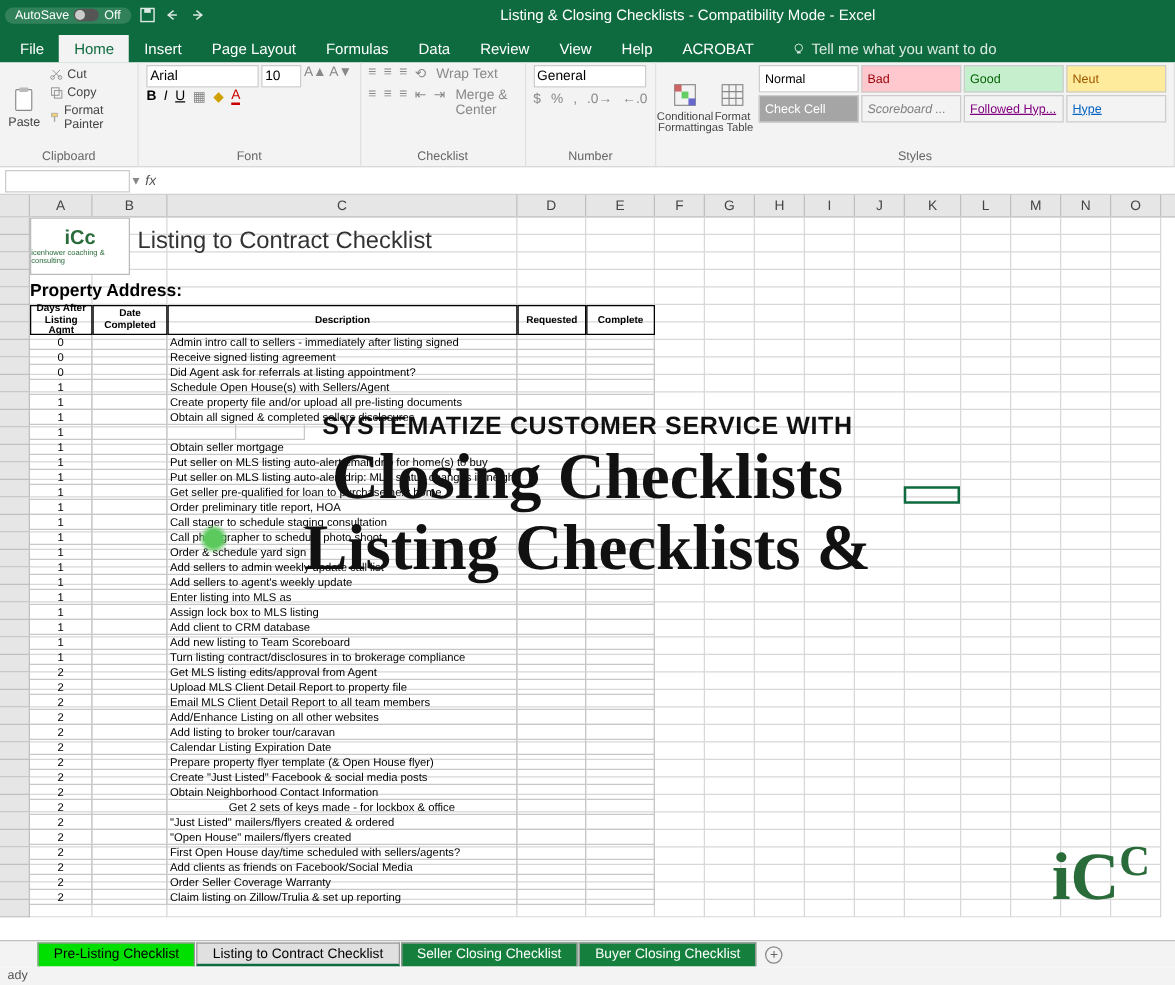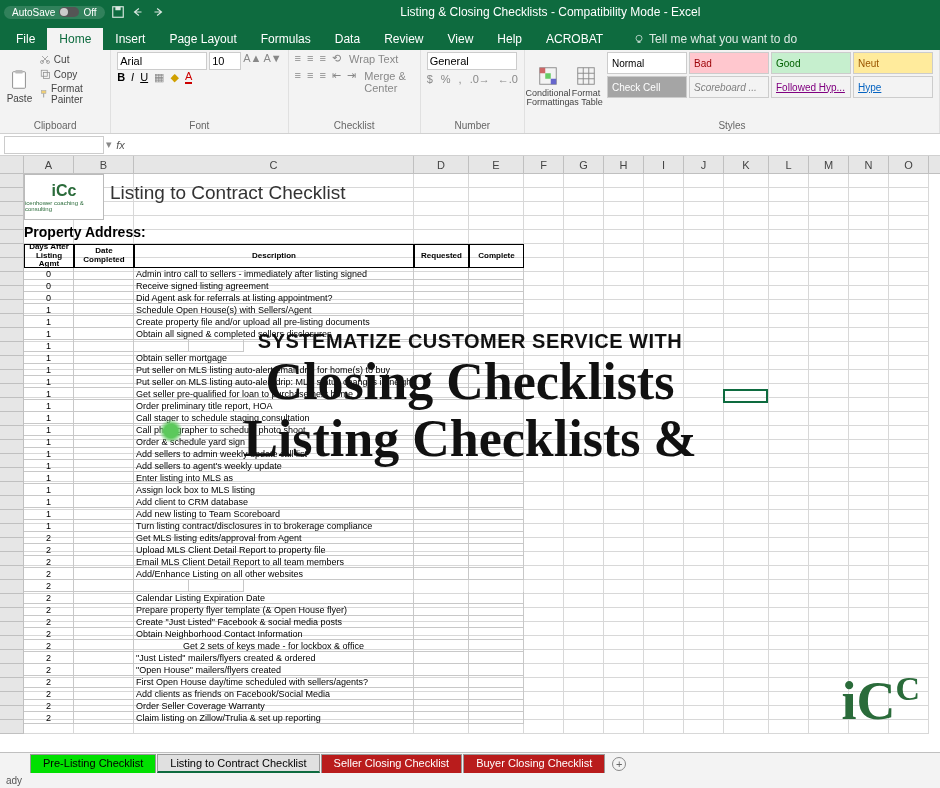--- a/index.html
+++ b/index.html
@@ -91,21 +91,21 @@
   
   
   .icc-logo { position: absolute; right: 20px; bottom: 60px; font-family: Georgia, serif; font-size: 54px; font-weight: bold; color: #2a6b3a; line-height: 1; }
   .icc-logo .small-c { font-size: 34px; vertical-align: super; }
   
   
   .sheet-tabs { position: absolute; bottom: 14px; left: 0; right: 0; height: 22px; background: #f3f3f3; border-top: 1px solid #c0c0c0; display: flex; align-items: center; padding-left: 30px; gap: 0; font-size: 11px; }
   .sheet-tab { padding: 2px 12px; border: 1px solid #999; border-bottom: none; margin-right: 1px; cursor: pointer; }
   .sheet-tab.green { background: #00e000; }
   .sheet-tab.active { background: #e0e0e0; border-bottom: 2px solid #0e6b3f; }
-  .sheet-tab.red { background: #b91c1c; color: #fff; }
+  .sheet-tab.red { background: #15803d; color: #fff; }
   .sheet-tab.add { background: none; border: none; padding: 2px 6px; }
   .add-circle { width: 14px; height: 14px; border: 1px solid #888; border-radius: 50%; display: inline-flex; align-items: center; justify-content: center; font-size: 11px; color: #666; }
   
   
   .status-bar { position: absolute; bottom: 0; left: 0; right: 0; height: 14px; background: #f3f3f3; font-size: 10px; color: #555; padding-left: 6px; line-height: 14px; }
 </style>
 </head>
 <body>
 
 <div class="titlebar">
@@ -1225,20 +1225,21 @@
       <div class="data-row">
         <div class="td c" style="width: 50px;">2</div>
         <div class="td" style="width: 60px;"></div>
         <div class="td" style="width: 280px;">Add/Enhance Listing on all other websites</div>
         <div class="td" style="width: 55px;"></div>
         <div class="td" style="width: 55px;"></div>
       </div>
       <div class="data-row">
         <div class="td c" style="width: 50px;">2</div>
         <div class="td" style="width: 60px;"></div>
+        <div class="td" style="width: 280px;">Add listing to broker tour/caravan</div>
         <div class="td" style="width: 55px;"></div>
         <div class="td" style="width: 55px;"></div>
       </div>
       <div class="data-row">
         <div class="td c" style="width: 50px;">2</div>
         <div class="td" style="width: 60px;"></div>
         <div class="td" style="width: 280px;">Calendar Listing Expiration Date</div>
         <div class="td" style="width: 55px;"></div>
         <div class="td" style="width: 55px;"></div>
       </div>

